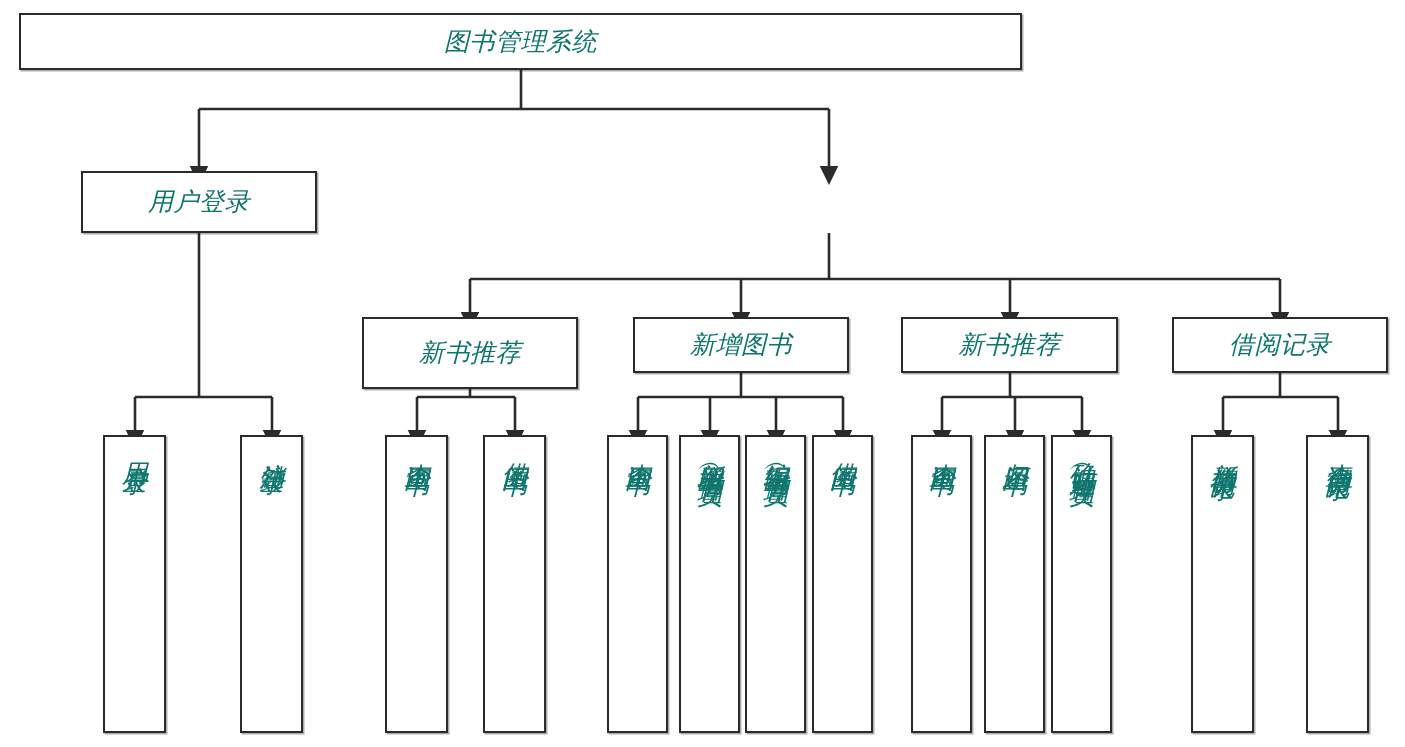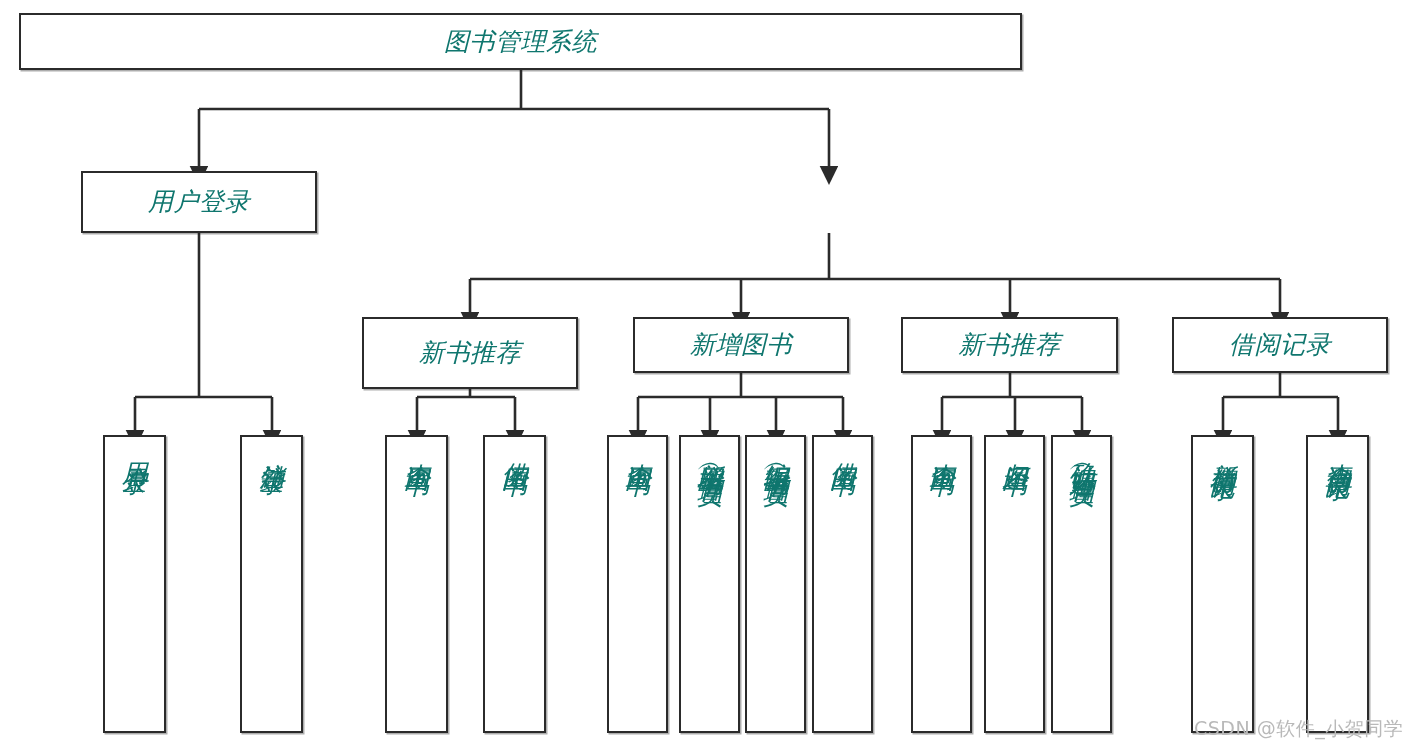--- a/index.html
+++ b/index.html
@@ -174,15 +174,14 @@
   <div class="node vert" style="left: 1051px; top: 435px; width: 61px; height: 298px;">
     <span class="label">确认归还（管理员）</span>
   </div>
   <div class="node vert" style="left: 1191px; top: 435px; width: 63px; height: 298px;">
     <span class="label">新增借阅记录</span>
   </div>
   <div class="node vert" style="left: 1306px; top: 435px; width: 63px; height: 298px;">
     <span class="label">查询借阅记录</span>
   </div>
 
-  <div class="watermark" style="left: 1194px; top: 716px;">CSDN @软件_小贺同学</div>
 
 </div>
 
 </body></html>

